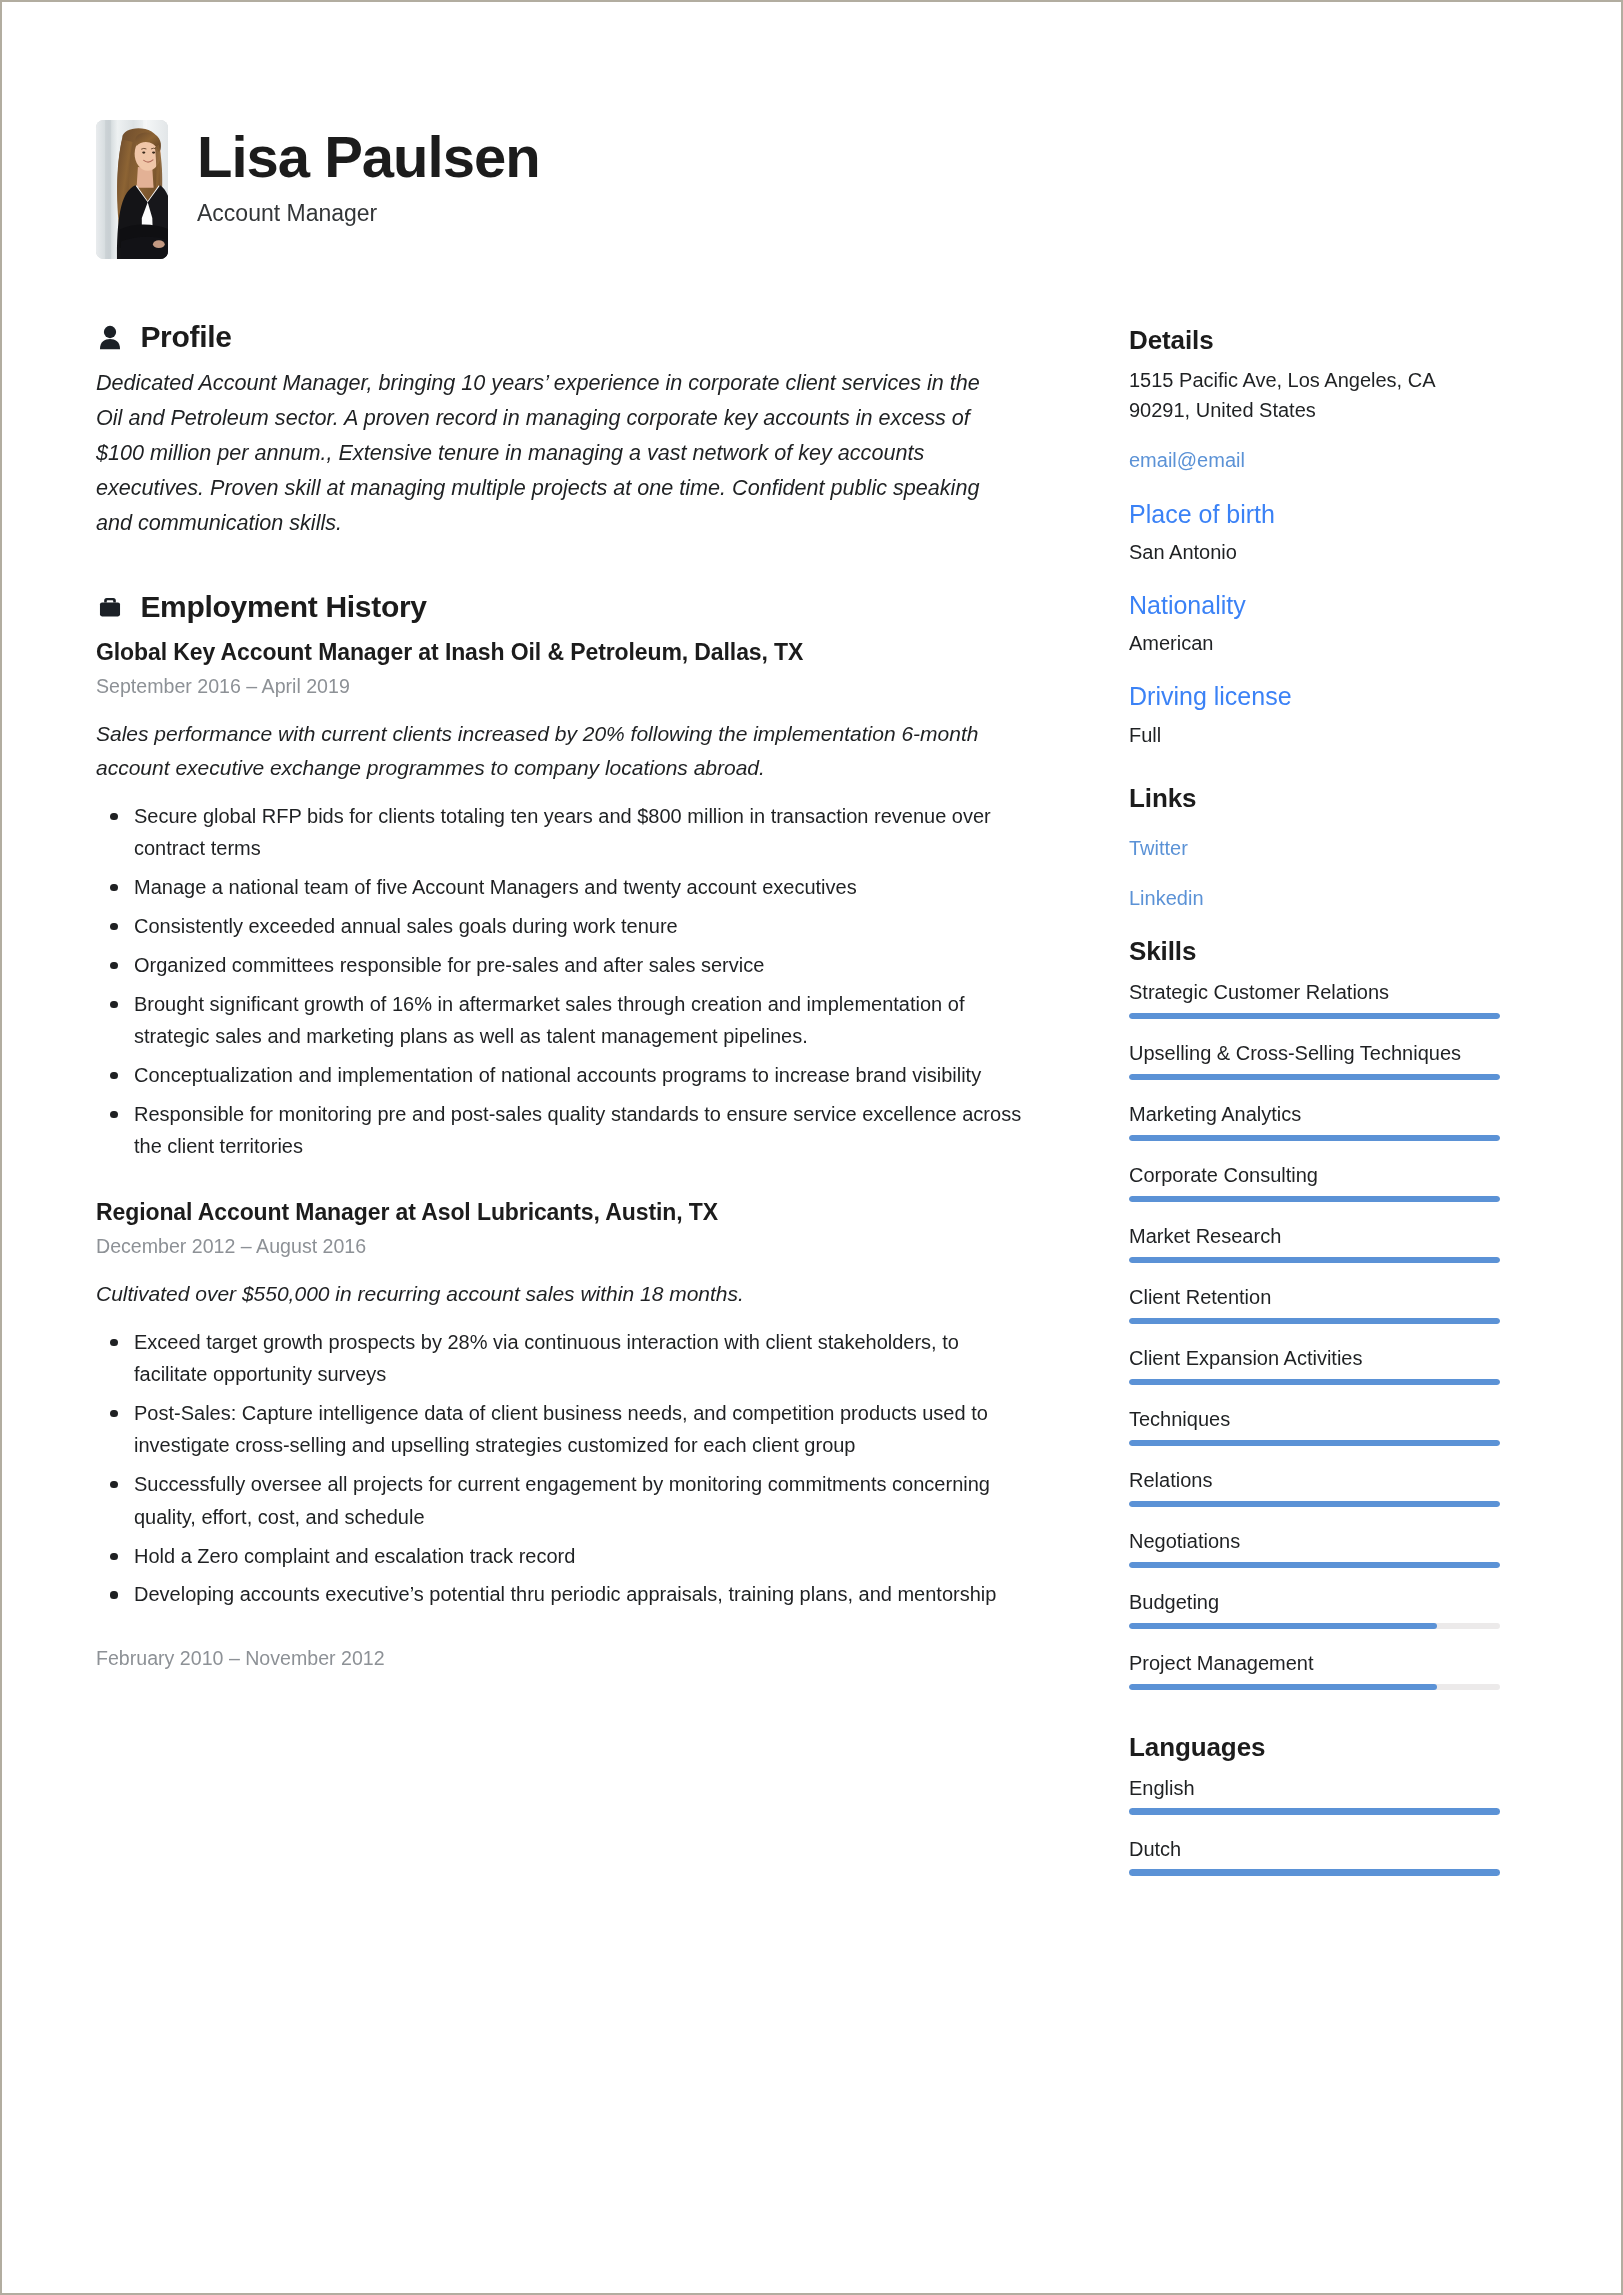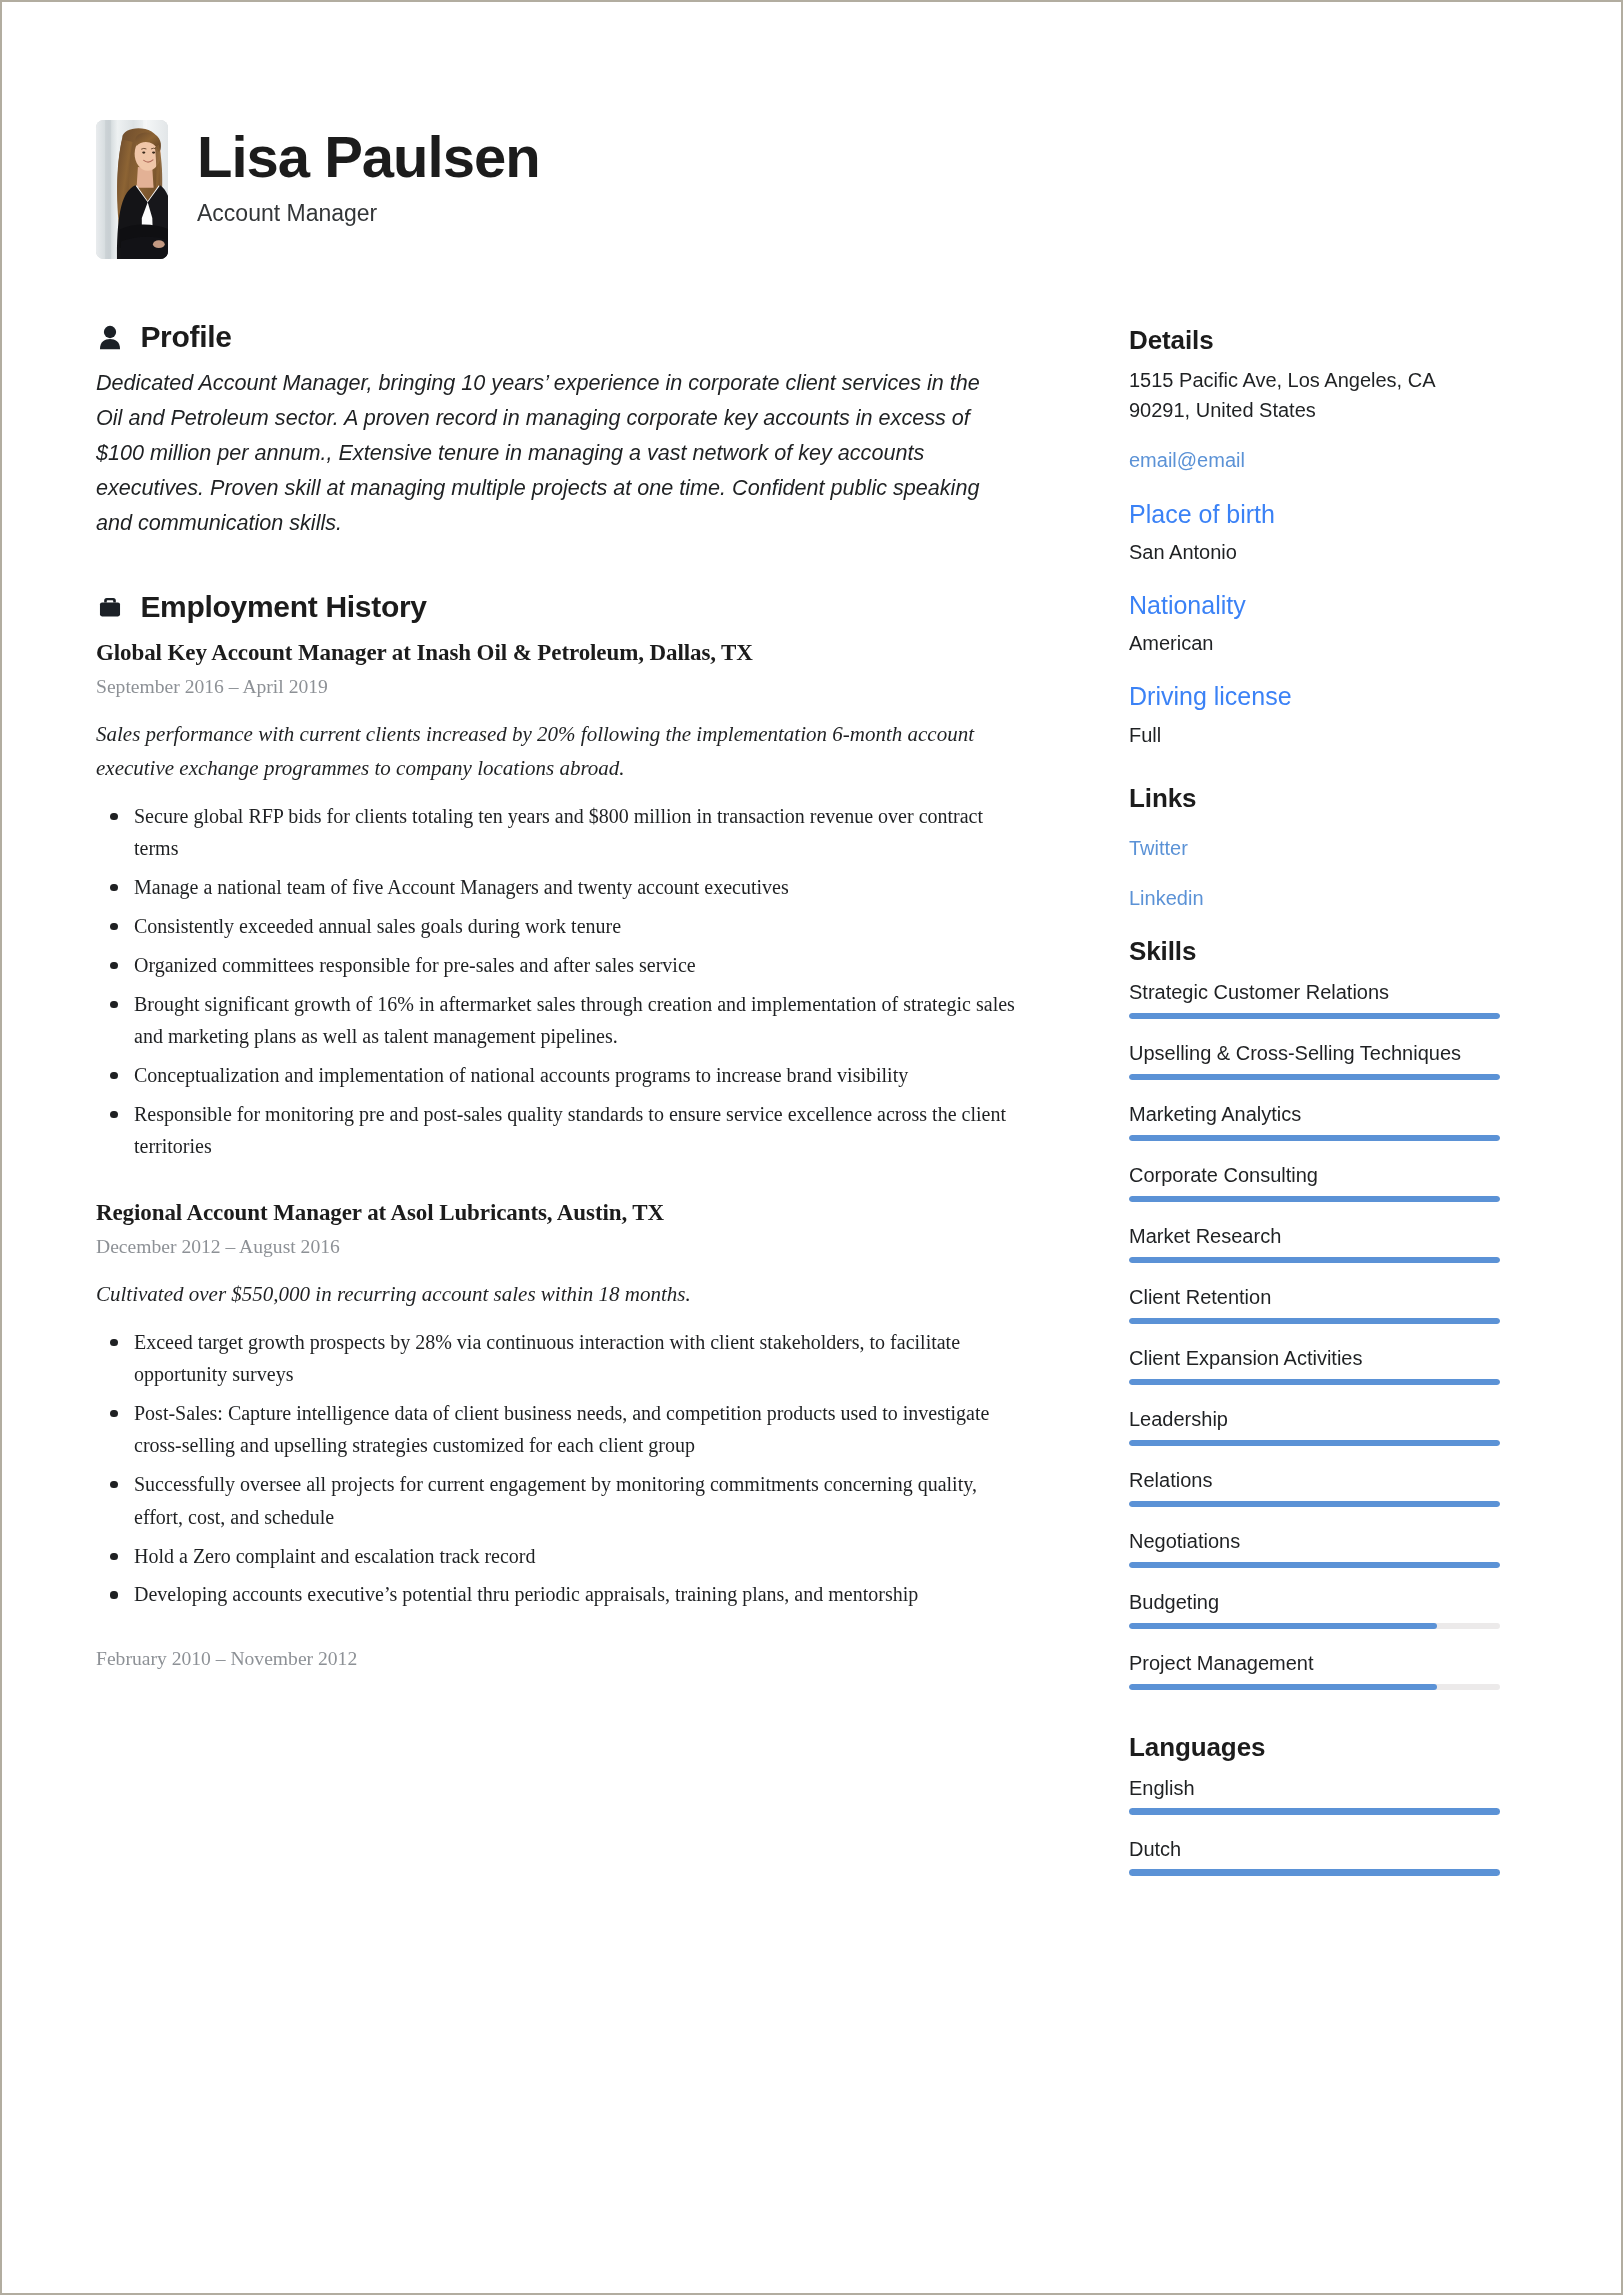--- a/index.html
+++ b/index.html
@@ -87,21 +87,21 @@
   .profile-text {
     font-size: 21.6px;
     font-style: italic;
     line-height: 1.62;
     color: #1f2123;
     margin: 0 0 51px 0;
     max-width: 915px;
   }
 
   
-  .job { margin-bottom: 6.5px; font-family: Liberation Serif, serif; }
+  .job { margin-bottom: 6.5px; }
   .job-heading {
     font-size: 23px;
     font-weight: 700;
     color: #1c1c1c;
     line-height: 1.35;
     letter-spacing: -0.1px;
     margin-bottom: 5.2px;
   }
   .job-dates {
     font-size: 19.6px;
@@ -387,21 +387,21 @@
                 <div class="bar-fill" style="width: 100%;"></div>
               </div>
             </div>
             <div class="skill">
               <div class="skill-name">Client Expansion Activities</div>
               <div class="bar-track">
                 <div class="bar-fill" style="width: 100%;"></div>
               </div>
             </div>
             <div class="skill">
-              <div class="skill-name">Leadership</div>
+              <div class="skill-name">Techniques</div>
               <div class="bar-track">
                 <div class="bar-fill" style="width: 100%;"></div>
               </div>
             </div>
             <div class="skill">
               <div class="skill-name">Relations</div>
               <div class="bar-track">
                 <div class="bar-fill" style="width: 100%;"></div>
               </div>
             </div>

